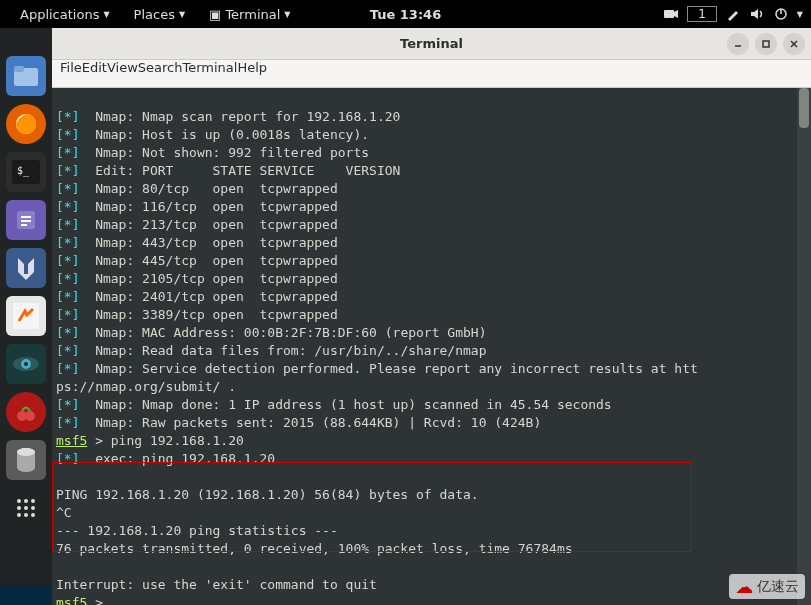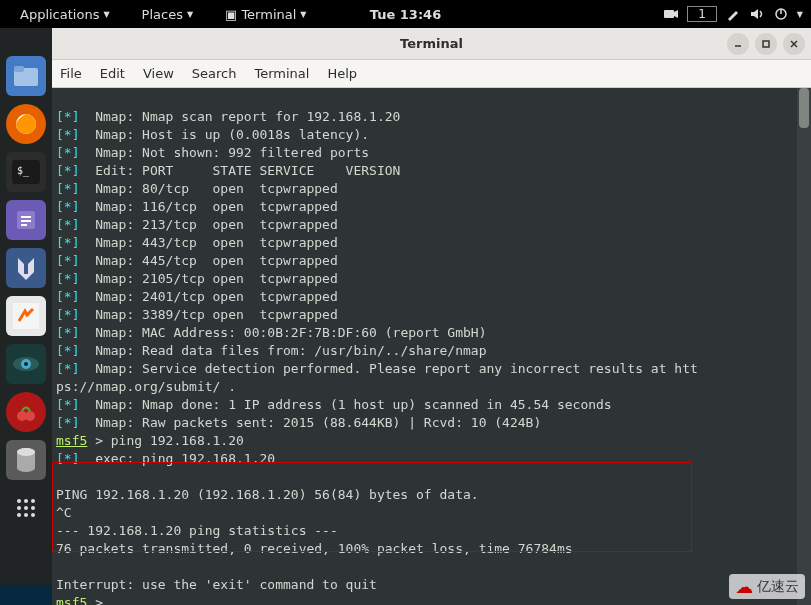--- a/index.html
+++ b/index.html
@@ -17,21 +17,21 @@
   height: 28px;
   background: #000;
   color: #ddd;
   display: flex;
   align-items: center;
   padding: 0 8px;
   font-size: 13px;
   position: relative;
   z-index: 10;
 }
-.panel-left { display: flex; gap: 8px; }
+.panel-left { display: flex; gap: 0; }
 .panel-item { padding: 0 12px; display: flex; align-items: center; gap: 4px; }
 .panel-center { position: absolute; left: 50%; transform: translateX(-50%); font-weight: bold; }
 .panel-right { margin-left: auto; display: flex; align-items: center; gap: 8px; }
 .dropdown-arrow { font-size: 8px; }
 .ws-badge { border: 1px solid #888; padding: 0 10px; font-size: 12px; }
 .tray-icon { width: 16px; height: 16px; display: flex; align-items: center; justify-content: center; }
 
 
 .taskbar-active {
   position: absolute;
@@ -128,23 +128,21 @@
 .win-btn {
   width: 22px; height: 22px; border-radius: 50%;
   background: #d6d3cf; display: flex; align-items: center; justify-content: center;
   font-size: 12px; color: #3a3a3a;
 }
 .win-btn.close { background: #d6d3cf; }
 .terminal-menubar {
   height: 28px;
   background: #f6f5f4;
   display: flex;
-  align-items: center;
   padding: 0 8px;
-  gap: 18px;
   font-size: 13px;
   color: #2e2e2e;
   border-bottom: 1px solid #ccc;
 }
 .terminal-body {
   flex: 1;
   background: #2e3436;
   color: #d3d7cf;
   font-family: "DejaVu Sans Mono", monospace;
   font-size: 13px;

